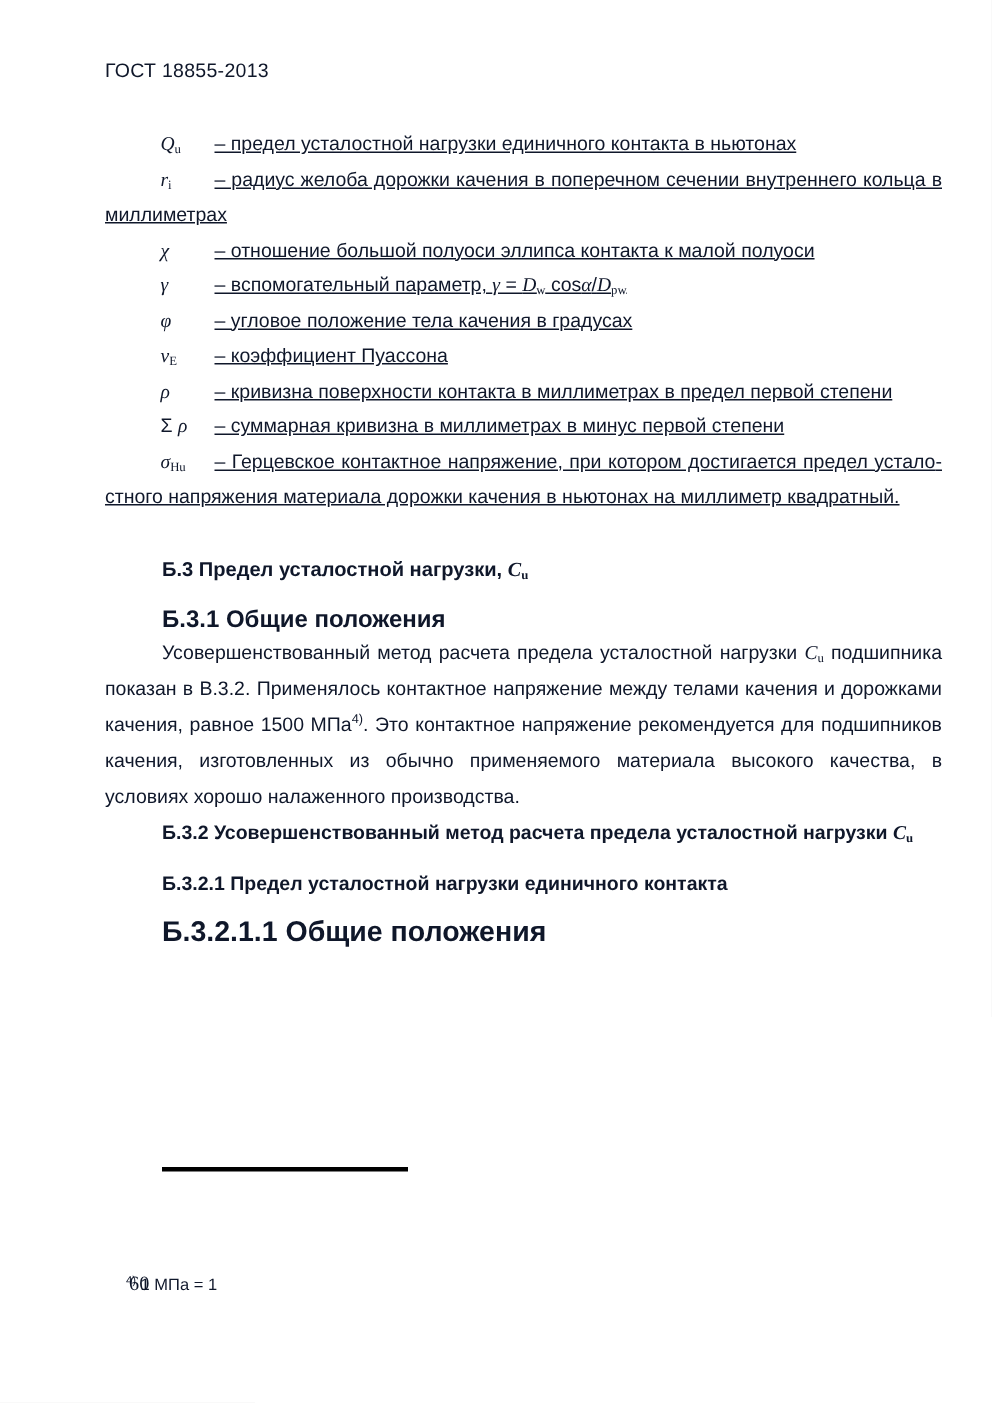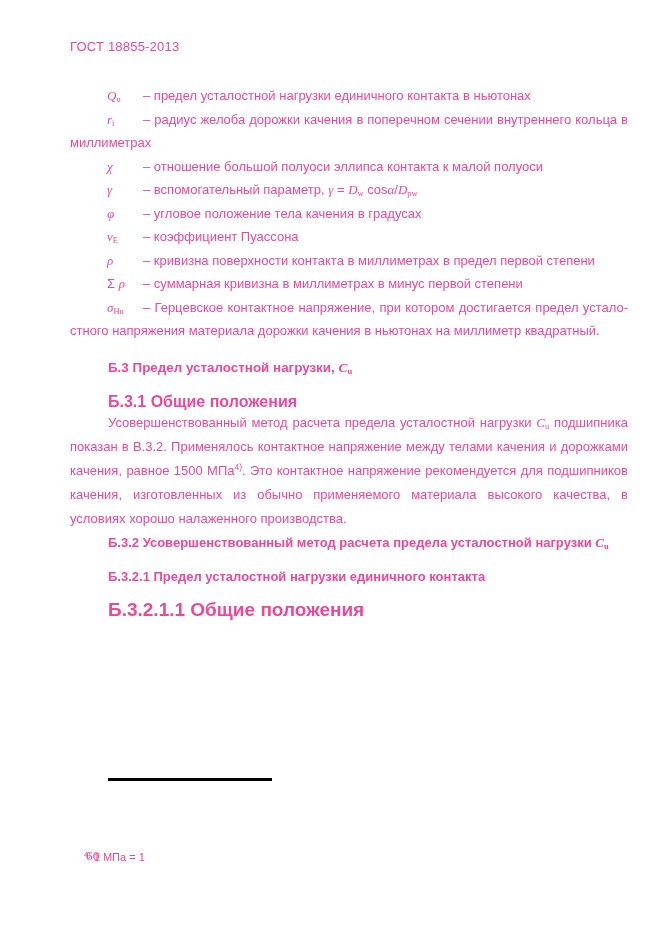--- a/index.html
+++ b/index.html
@@ -5,41 +5,42 @@
   html, body { margin: 0; padding: 0; }
   body { background: #e8e8e8; }
   .page {
     position: relative;
     width: 661px;
     height: 935px;
     margin: 0 auto;
     background: #ffffff;
     font-family: "Liberation Sans", sans-serif;
     font-size: 13px;
-    color: #ec4899;
+    color: #0f172a;
     overflow: hidden;
   }
   .doc-header {
     position: absolute;
     left: 70px;
     top: 39px;
     font-size: 13px;
     letter-spacing: 0.2px;
   }
   .doc-body {
     position: absolute;
     left: 70px;
     top: 84px;
     width: 558px;
   }
   p.def {
     margin: 0;
     text-align: justify;
     text-indent: 37px;
     line-height: 23.5px;
+    text-decoration: underline;
   }
   .sym {
     display: inline-block;
     width: 36px;
     text-indent: 0;
   }
   i.v {
     font-family: "Liberation Serif", serif;
     font-style: italic;
   }
@@ -55,21 +56,21 @@
     line-height: 0;
     vertical-align: 5px;
   }
   .h {
     font-size: 13.4px;
     font-weight: bold;
     text-indent: 38px;
     line-height: 24px;
     margin: 0;
   }
-  #h-b3    { margin-top: 13px; }
+  #h-b3    { margin-top: 25px; }
   #h-b31   { margin-top: 10px; font-size: 16px; }
   #h-b32   { margin-top: 0;  font-size: 13px; }
   #h-b321  { margin-top: 10px; font-size: 13px; }
   #h-b3211 { margin-top: 9px;  font-size: 19px; }
   p.para {
     margin: 0;
     text-align: justify;
     text-indent: 38px;
     line-height: 24px;
   }

